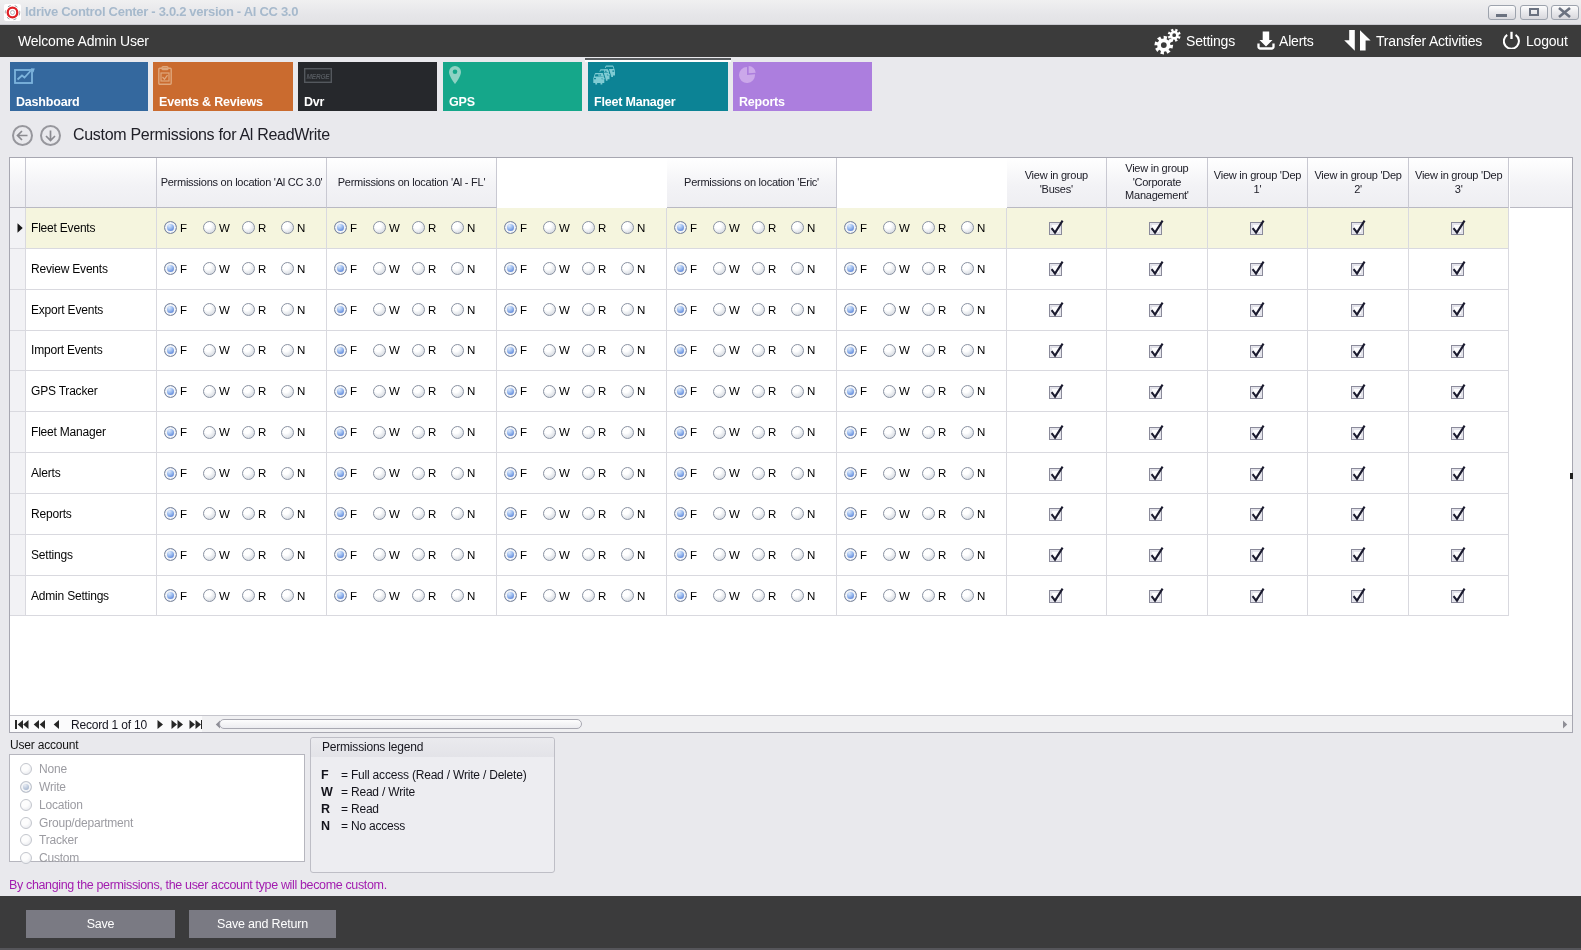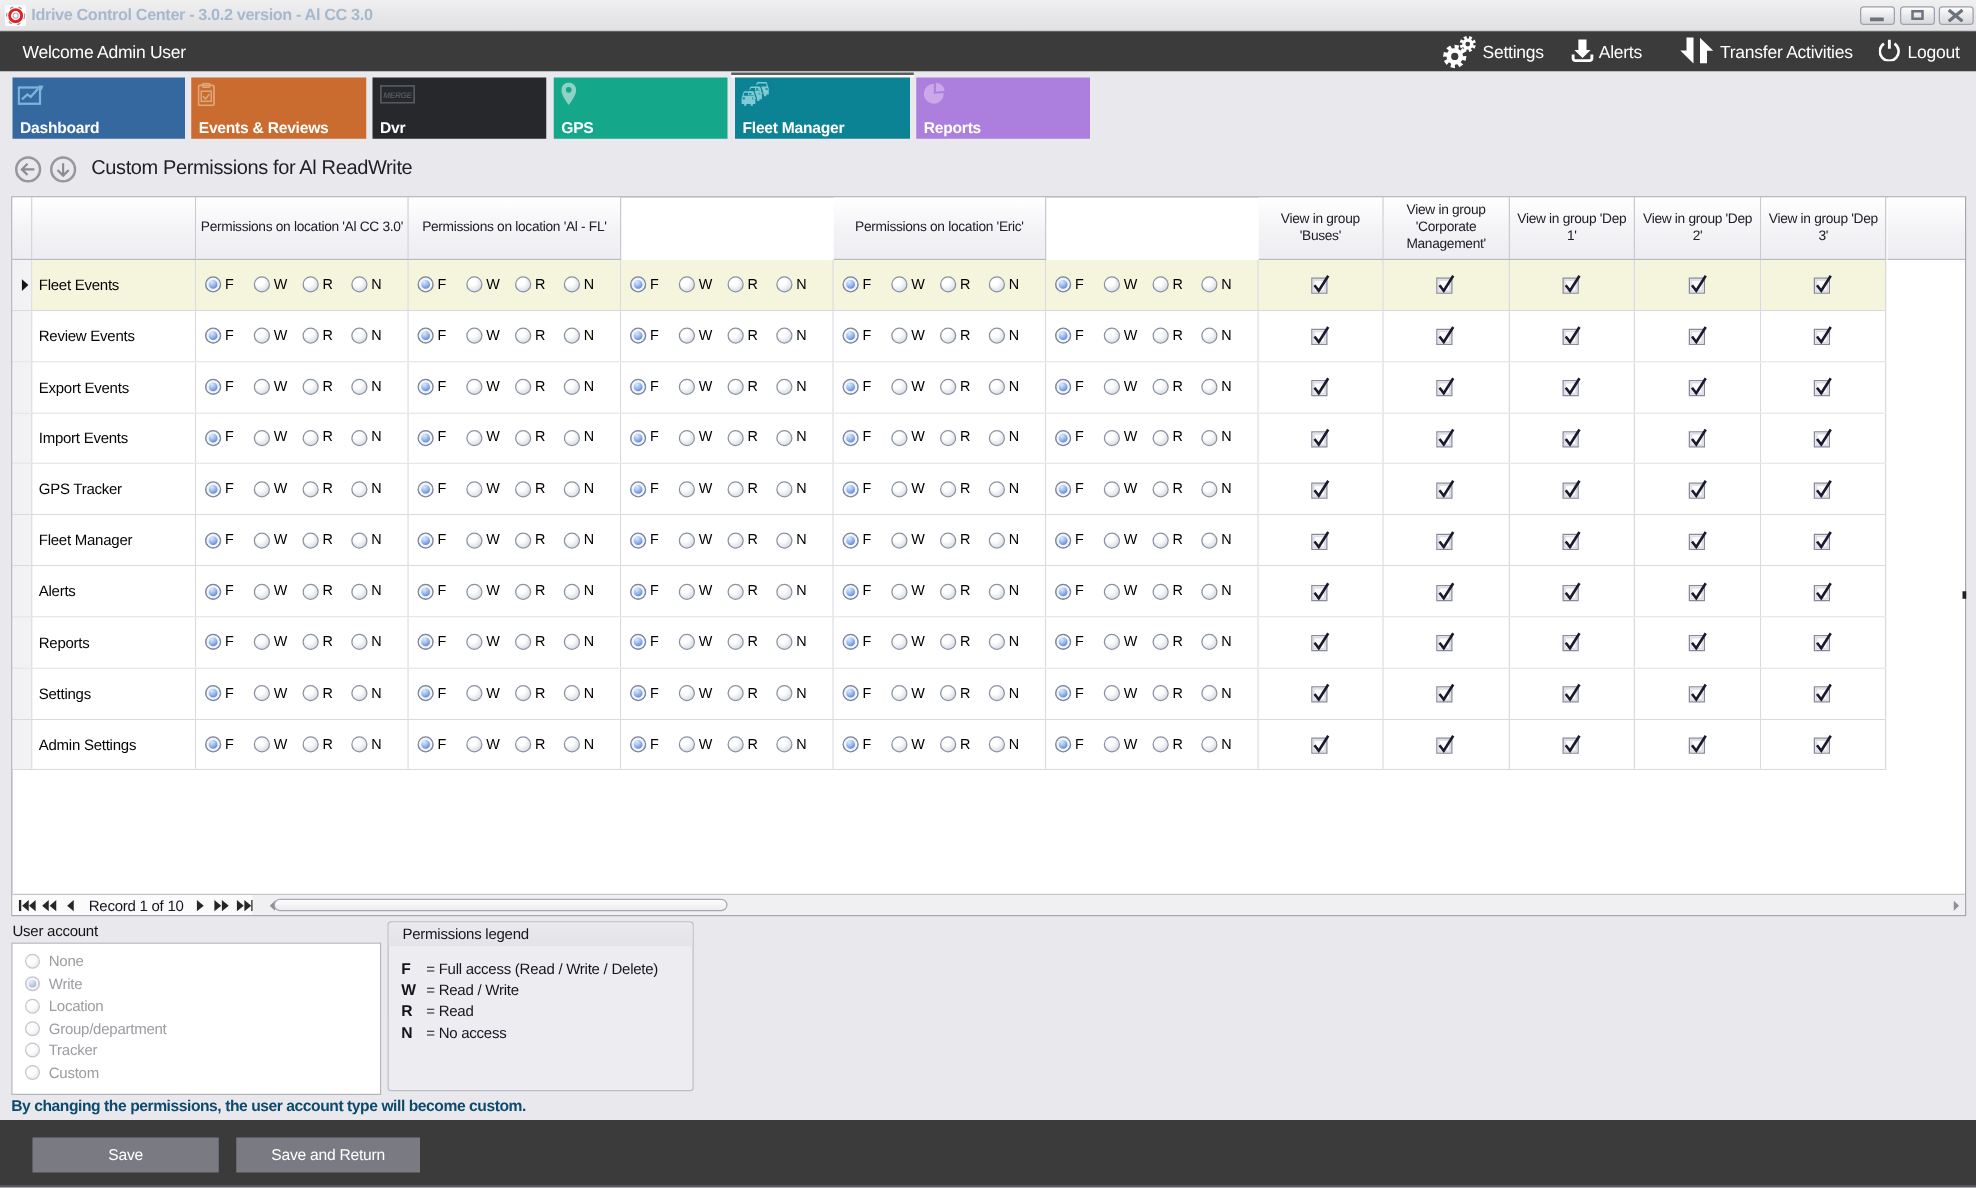--- a/index.html
+++ b/index.html
@@ -35,30 +35,30 @@
 .ckc{justify-content:center}
 .ck{display:block}
 
 #nav{left:0;top:557px;width:1562px;height:17px;background:#fbfbfc;border-top:1px solid #c5c5cc}
 #nav svg{position:absolute;top:4px}
 #rectxt{left:61px;top:2px;font-size:12px;color:#15151f;position:absolute;letter-spacing:-0.2px}
 #sbarea{position:absolute;left:192px;top:0;width:1370px;height:16px;background:#f0f0f2}
 #sbpill{position:absolute;left:17px;top:3px;width:363px;height:10px;border-radius:5px;background:linear-gradient(180deg,#fdfdfd,#ececf0);border:1px solid #a9a9b2}
 
 #uaLabel{left:10px;top:738px;font-size:12px;color:#141414}
-#uaBox{left:9px;top:754px;width:296px;height:122px;background:#fff;border:1px solid #b6b6be}
+#uaBox{left:9px;top:754px;width:296px;height:108px;background:#fff;border:1px solid #b6b6be}
 .uaItem{position:absolute;left:10px;display:flex;align-items:center}
 .uaItem .t{font-size:12px;color:#9c9ca2;margin-left:7px}
 .uaItem .rd{width:12px;height:12px}
 #legend{left:310px;top:737px;width:245px;height:136px;background:#ededf1;border:1px solid #bebec6;border-radius:3px}
 #legHdr{position:absolute;left:0;top:0;width:100%;height:19px;background:linear-gradient(180deg,#eaeaee,#e3e3e8);border-radius:3px 3px 0 0;
   font-size:12px;color:#16161e;padding:2px 0 0 11px}
 .legRow{position:absolute;left:10px;font-size:12px;color:#14141c}
 .legRow b{display:inline-block;width:20px;font-size:12.5px}
-#redmsg{left:9px;top:878px;font-size:12.5px;font-weight:bold;color:#0c4a6e;letter-spacing:-0.35px}
+#redmsg{left:9px;top:878px;font-size:12.5px;font-weight:normal;color:#a21caf;letter-spacing:-0.35px}
 #botbar{left:0;top:896px;width:1581px;height:54px;background:#3b3b3c}
 .btn{top:910px;height:28px;background:#7a7a83;color:#fff;font-size:12.5px;display:flex;align-items:center;justify-content:center}
 </style></head><body>
 <div class="abs" id="titlebar"></div>
 <svg class="abs" style="left:4px;top:4px" width="17" height="17" viewBox="0 0 17 17">
 <rect x="0" y="0" width="17" height="17" rx="2" fill="#fff"></rect>
 <circle cx="8.5" cy="8.5" r="7.2" fill="none" stroke="#9a9aa0" stroke-width="1" stroke-dasharray="3 4.2"></circle>
 <circle cx="8.5" cy="8.5" r="4.8" fill="none" stroke="#e02127" stroke-width="2.3"></circle>
 <circle cx="8.5" cy="8.5" r="2" fill="none" stroke="#b9b9bf" stroke-width="1"></circle>
 </svg>

